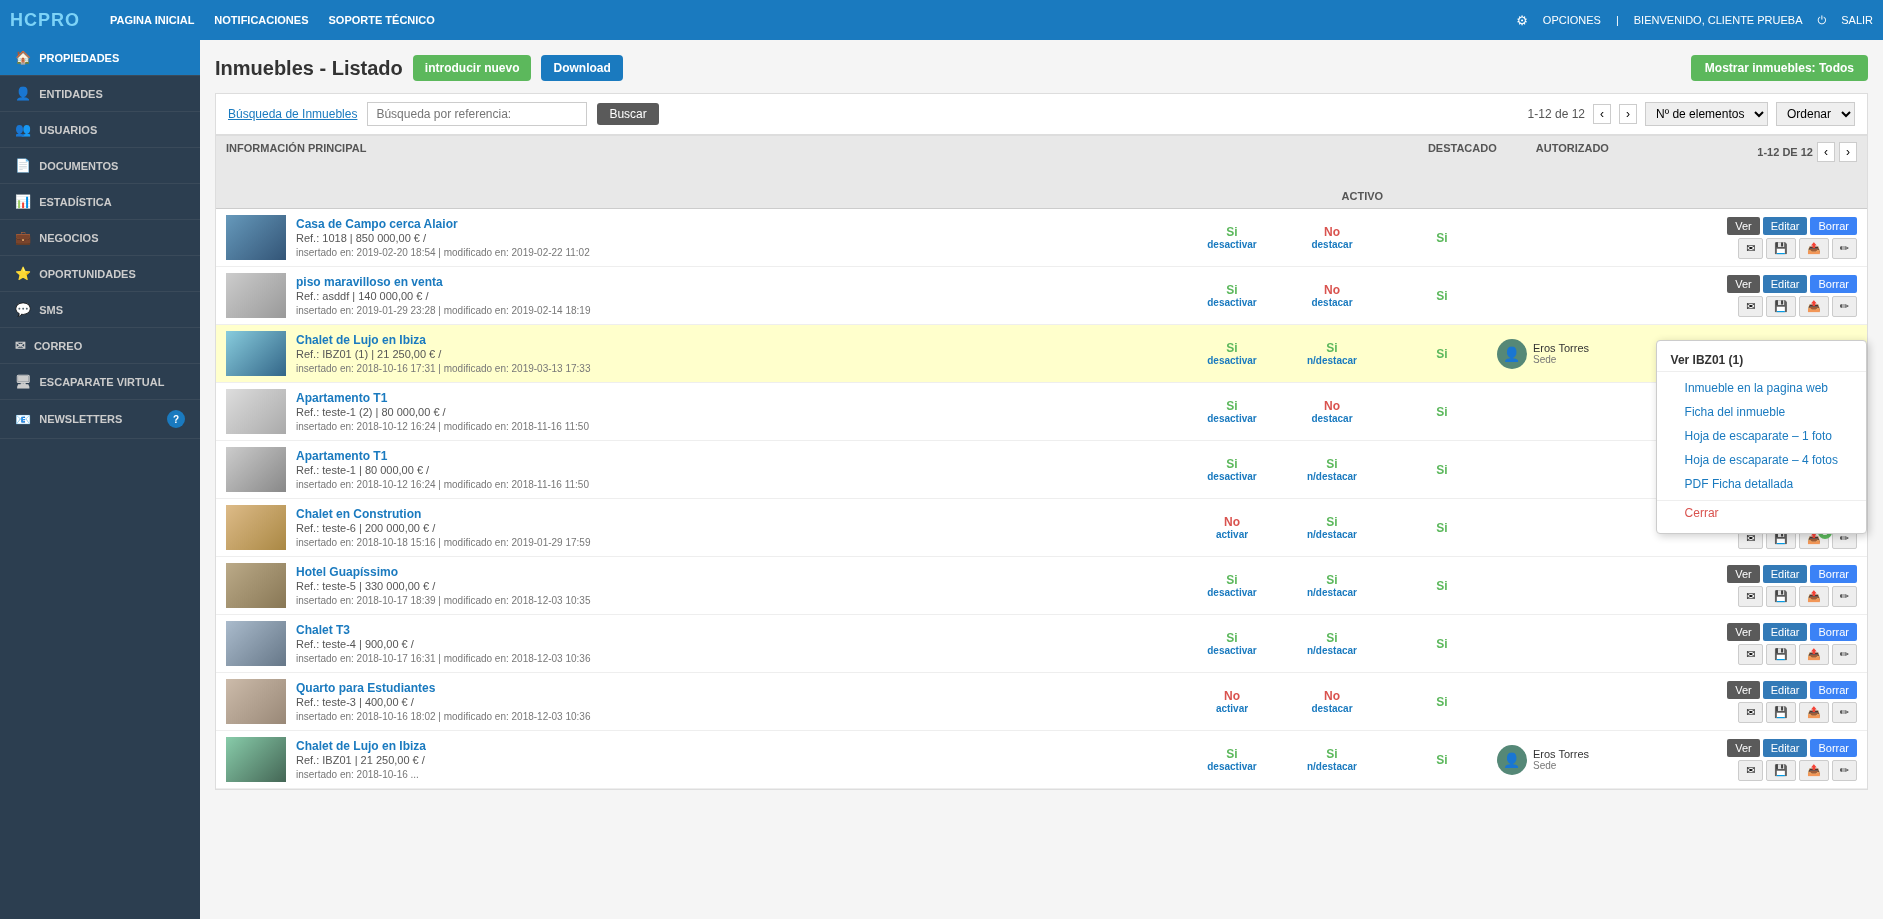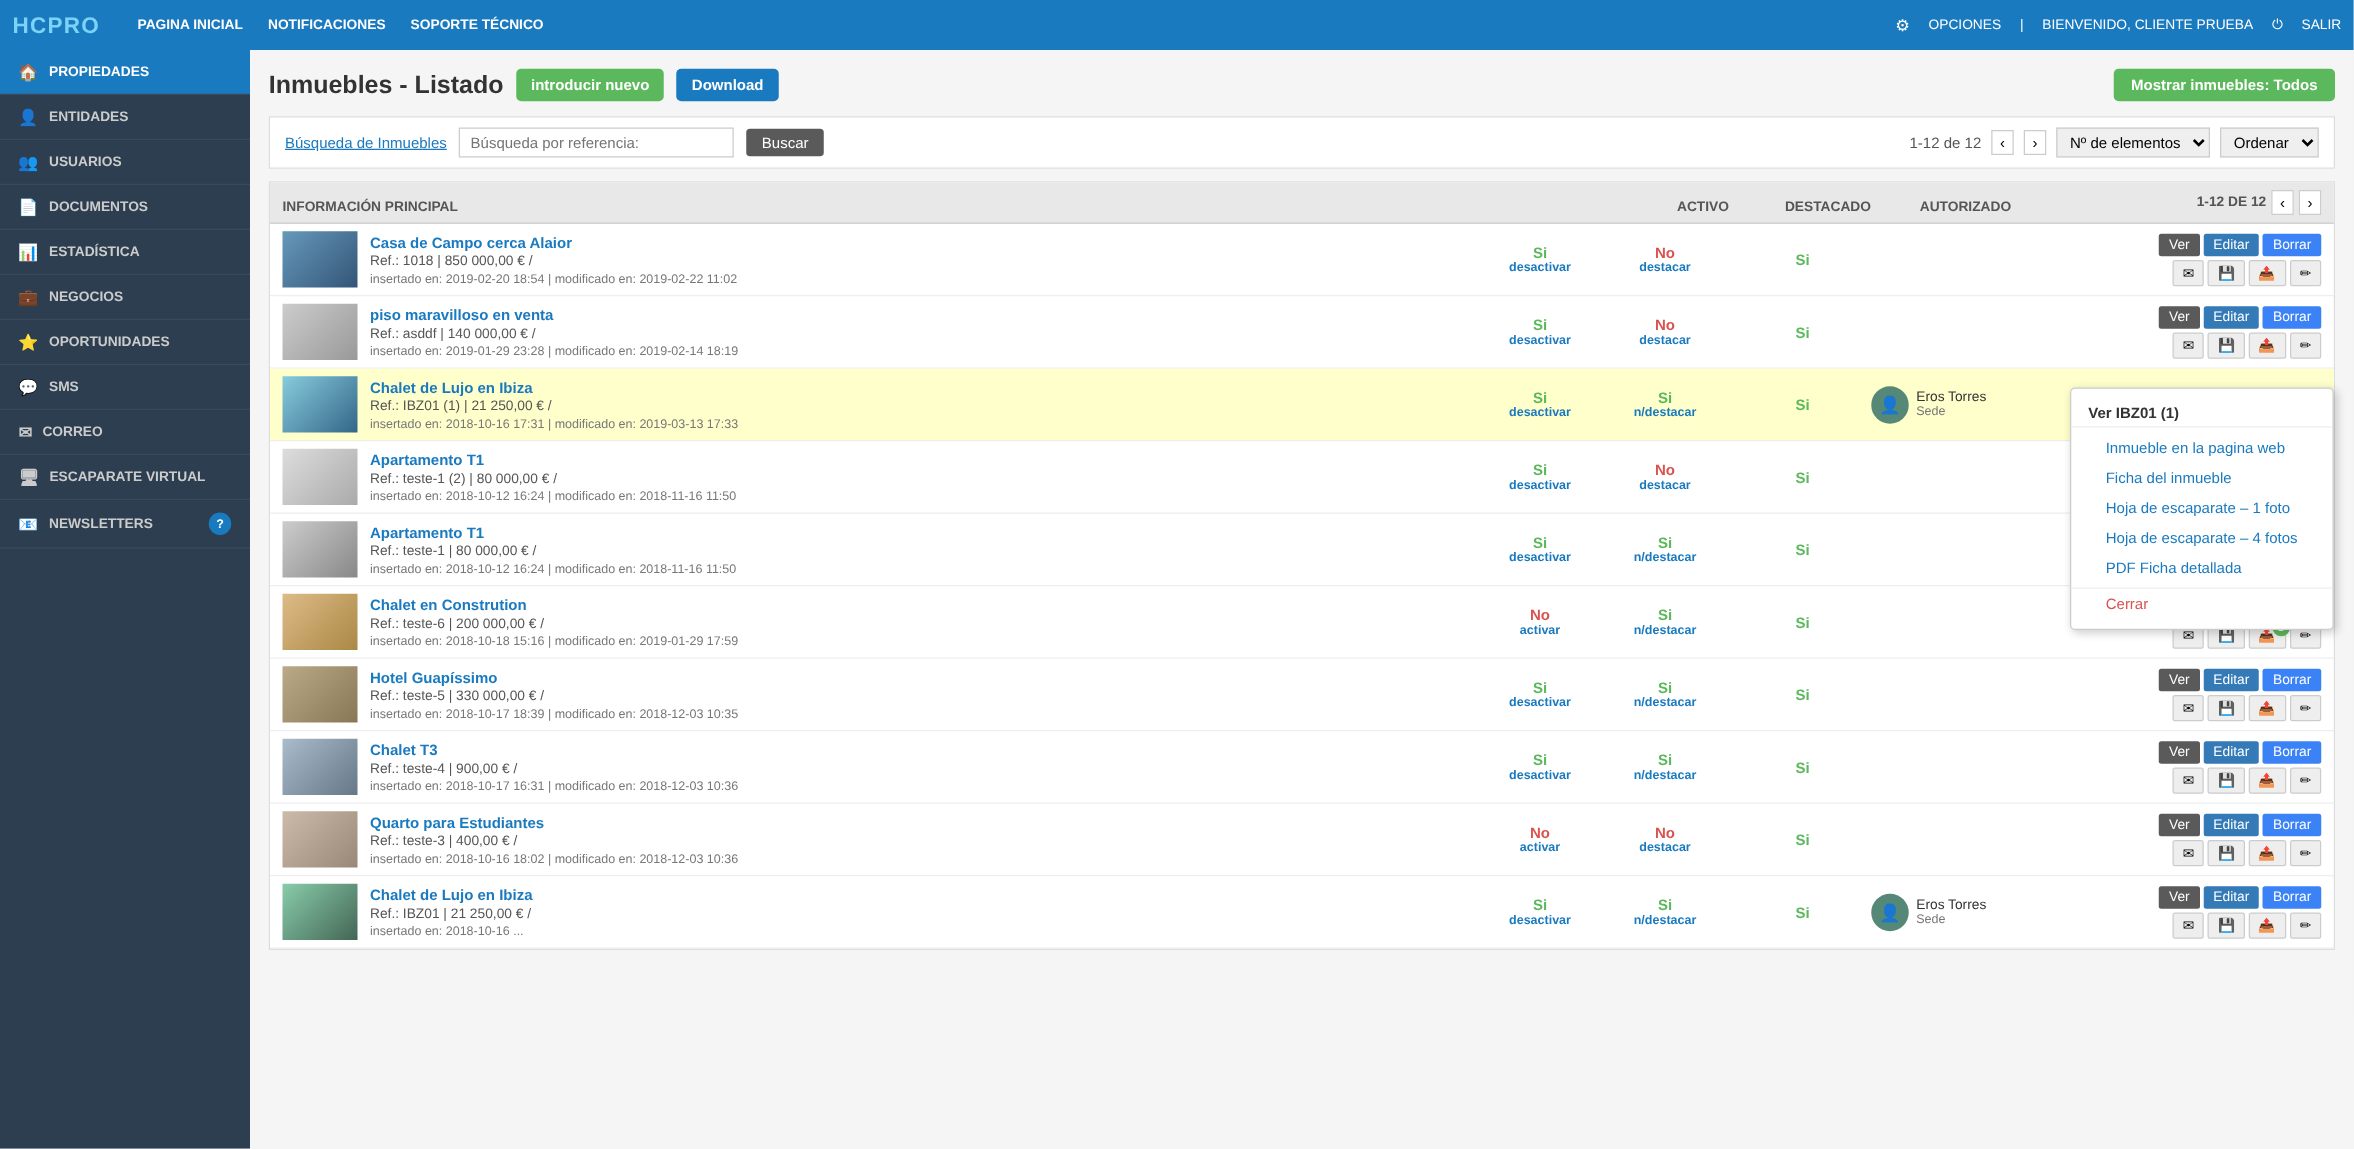--- a/index.html
+++ b/index.html
@@ -122,21 +122,21 @@
     }
 
     
     .search-bar {
       background: white;
       border: 1px solid #ddd;
       padding: 8px 12px;
       display: flex;
       align-items: center;
       gap: 10px;
-      margin-bottom: 10px;
+      margin-bottom: 0;
       justify-content: space-between;
     }
     .search-left { display: flex; align-items: center; gap: 10px; }
     .search-link { color: #1a7abf; text-decoration: underline; font-size: 12px; cursor: pointer; }
     .search-input {
       border: 1px solid #ccc;
       padding: 4px 8px;
       font-size: 12px;
       width: 220px;
     }
@@ -162,31 +162,31 @@
       border: 1px solid #ccc;
       padding: 3px 6px;
       font-size: 12px;
       cursor: pointer;
     }
 
     
     .table-container { background: white; border: 1px solid #ddd; }
     .table-header-row {
       display: flex;
-      align-items: flex-end;
+      align-items: flex-start;
       background: #e8e8e8;
       padding: 6px 10px;
       font-weight: bold;
       font-size: 11px;
       color: #555;
       text-transform: uppercase;
       border-bottom: 1px solid #ccc;
     }
     .col-info { flex: 1; }
-    .col-activo { width: 90px; text-align: center; }
+    .col-activo { width: 90px; text-align: center; margin-top: 48px; }
     .col-destacado { width: 110px; text-align: center; }
     .col-autorizado { width: 110px; text-align: center; }
     .col-agent { width: 130px; }
     .col-pag { margin-left: auto; font-size: 11px; display: flex; align-items: center; gap: 4px; }
 
     .property-row {
       display: flex;
       align-items: center;
       padding: 6px 10px;
       border-bottom: 1px solid #eee;

